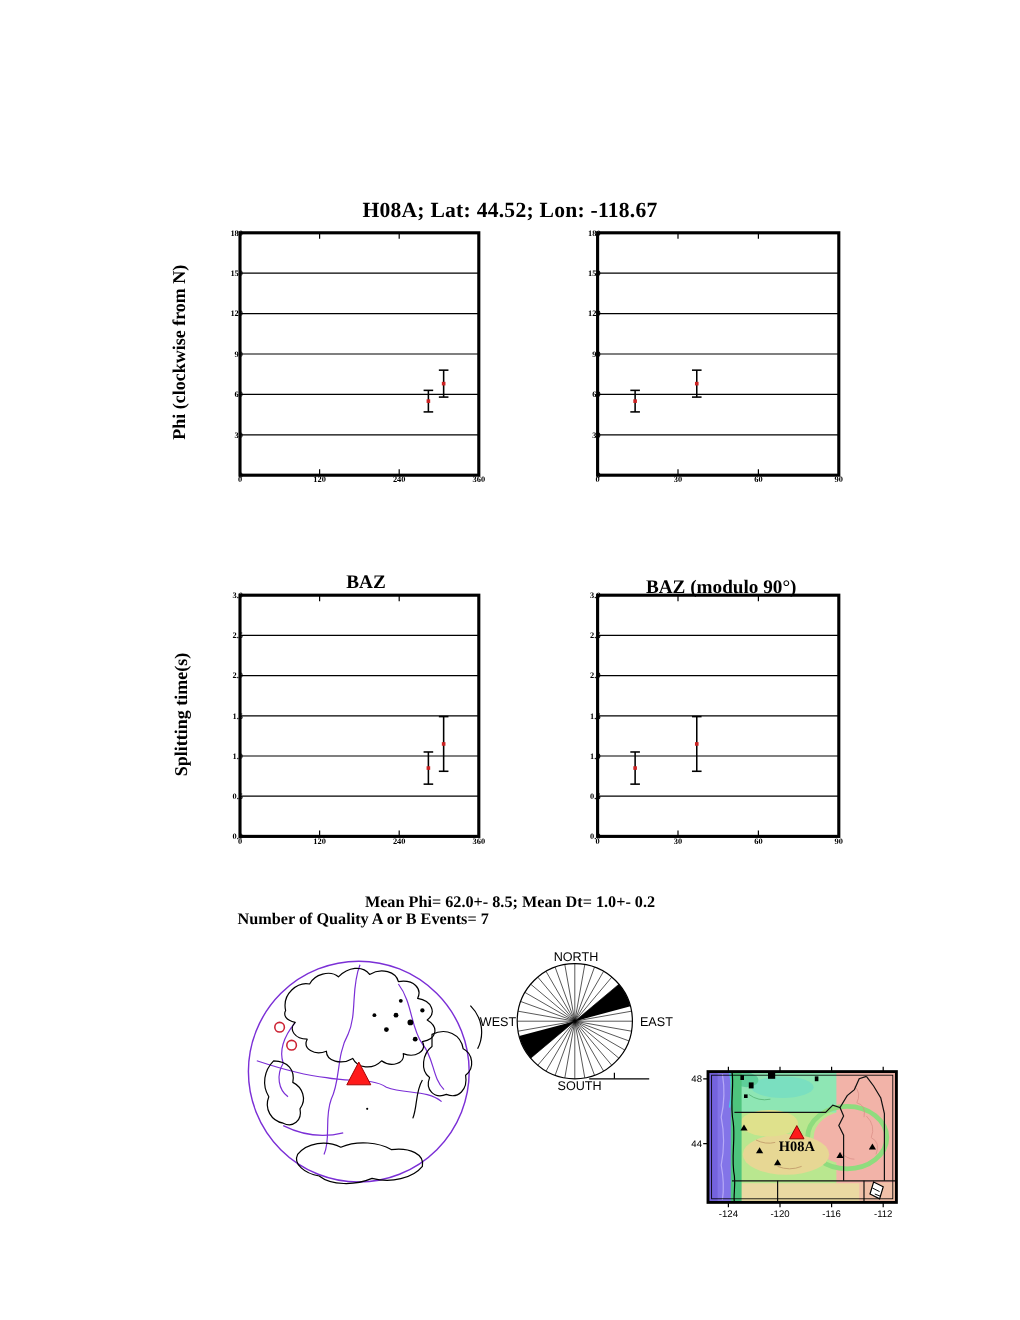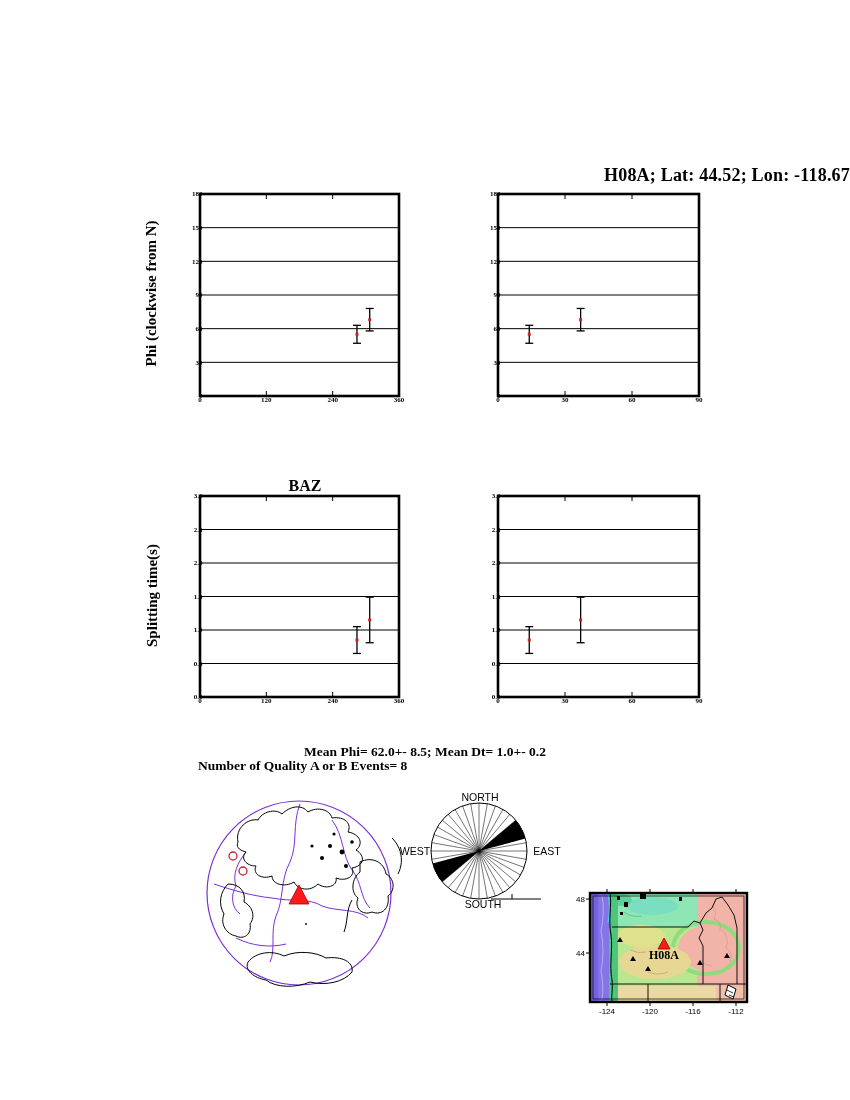--- a/index.html
+++ b/index.html
@@ -1,18 +1,18 @@
 <!DOCTYPE html>
 <html><head>
 <meta charset="utf-8">
 <style>
   html,body{margin:0;padding:0;background:#fff;}
   .page{position:relative;width:850px;height:1100px;background:#fff;overflow:hidden;
         font-family:"Liberation Serif",serif;color:#000;}
-  .title{position:absolute;left:0;top:165px;width:850px;text-align:right;
+  .title{position:absolute;left:0;top:165px;width:850px;text-align:center;
          font-weight:bold;font-size:18px;letter-spacing:.2px;}
   .rot-label{position:absolute;width:220px;text-align:center;font-weight:bold;
              font-size:15px;transform:rotate(-90deg);}
   .axis-title{position:absolute;font-weight:bold;font-size:16px;text-align:center;margin-top:40px;}
   .summary1{position:absolute;left:100px;top:744px;width:650px;text-align:center;
             font-weight:bold;font-size:13.5px;}
   .summary2{position:absolute;left:198px;top:758px;font-weight:bold;font-size:13.5px;}
   svg{position:absolute;overflow:visible;}
   #plot-canvas{left:0;top:0;font-family:"Liberation Serif",serif;}
   #globe-svg{left:195px;top:790px;}
@@ -24,20 +24,21 @@
 <body>
 
 <div class="page">
 
   <div class="title">H08A; Lat:  44.52;  Lon: -118.67</div>
 
   <div class="rot-label" style="left:41px;top:285px;">Phi (clockwise from N)</div>
   <div class="rot-label" style="left:42px;top:587px;">Splitting time(s)</div>
 
   <div class="axis-title" style="left:205px;top:437px;width:200px;">BAZ</div>
+  <div class="axis-title" style="left:471px;top:441px;width:260px;">BAZ (modulo 90°)</div>
 
   <svg id="plot-canvas" width="850" height="780" viewBox="0 0 850 780">
       <g>
         <text x="202.5" y="398.4" text-anchor="end" font-size="7" font-weight="bold">0</text>
         <line x1="200" y1="362.3333333333333" x2="399" y2="362.3333333333333" stroke="#000" stroke-width="1"></line>
         <text x="202.5" y="364.7333333333333" text-anchor="end" font-size="7" font-weight="bold">30</text>
         <line x1="200" y1="328.6666666666667" x2="399" y2="328.6666666666667" stroke="#000" stroke-width="1"></line>
         <text x="202.5" y="331.06666666666666" text-anchor="end" font-size="7" font-weight="bold">60</text>
         <line x1="200" y1="295" x2="399" y2="295" stroke="#000" stroke-width="1"></line>
         <text x="202.5" y="297.4" text-anchor="end" font-size="7" font-weight="bold">90</text>
@@ -169,21 +170,21 @@
           <line x1="580.6333333333333" y1="597.17" x2="580.6333333333333" y2="642.73"></line>
           <line x1="576.6333333333333" y1="597.17" x2="584.6333333333333" y2="597.17"></line>
           <line x1="576.6333333333333" y1="642.73" x2="584.6333333333333" y2="642.73"></line>
         </g>
         <rect x="579.1333333333333" y="618.45" width="3" height="3" fill="#cc2222"></rect>
         <rect x="498" y="496" width="201" height="201" fill="none" stroke="#000" stroke-width="2.6"></rect>
       </g>
     </svg>
 
   <div class="summary1">Mean Phi= 62.0+-  8.5; Mean Dt=  1.0+-  0.2</div>
-  <div class="summary2">Number of Quality A or B Events=  8</div>
+  <div class="summary2">Number of Quality A or B Events=  7</div>
 
   <svg id="globe-svg" width="210" height="212" viewBox="195 790 210 212">
     <circle cx="299" cy="893" r="92" fill="none" stroke="#7b2fd6" stroke-width="1.2"></circle>
 
     <g fill="none" stroke="#7b2fd6" stroke-width="1">
       <path d="M 300 804 C 292 824 298 844 290 862 C 280 880 284 900 276 916 C 270 932 276 950 270 962"></path>
       <path d="M 214 884 C 232 890 252 896 272 898 C 292 902 310 898 322 906 C 338 912 356 908 368 918"></path>
       <path d="M 332 820 C 344 836 342 856 352 870 C 362 882 360 898 370 908"></path>
       <path d="M 236 938 C 252 946 270 948 286 944"></path>
       <path d="M 246 852 C 238 862 232 874 236 886 C 230 896 232 908 240 914"></path>

